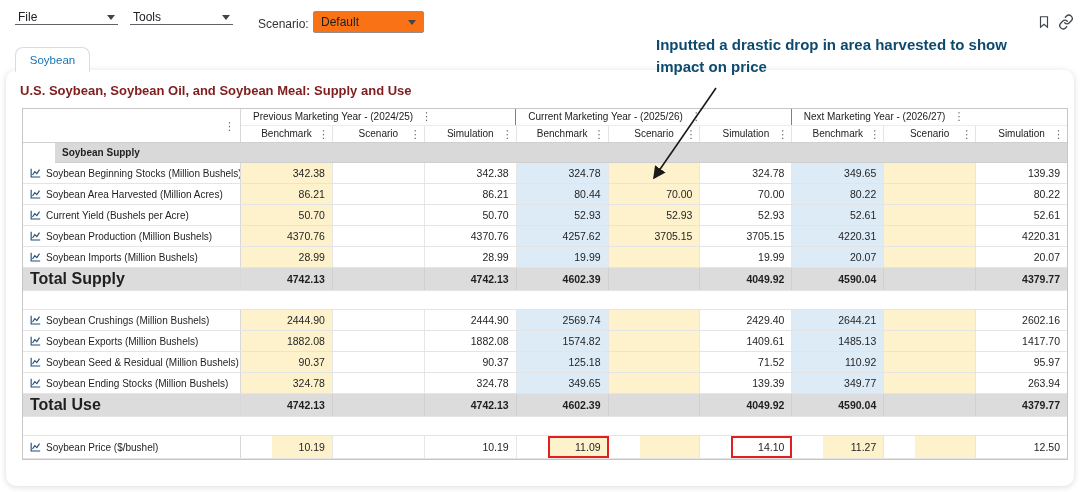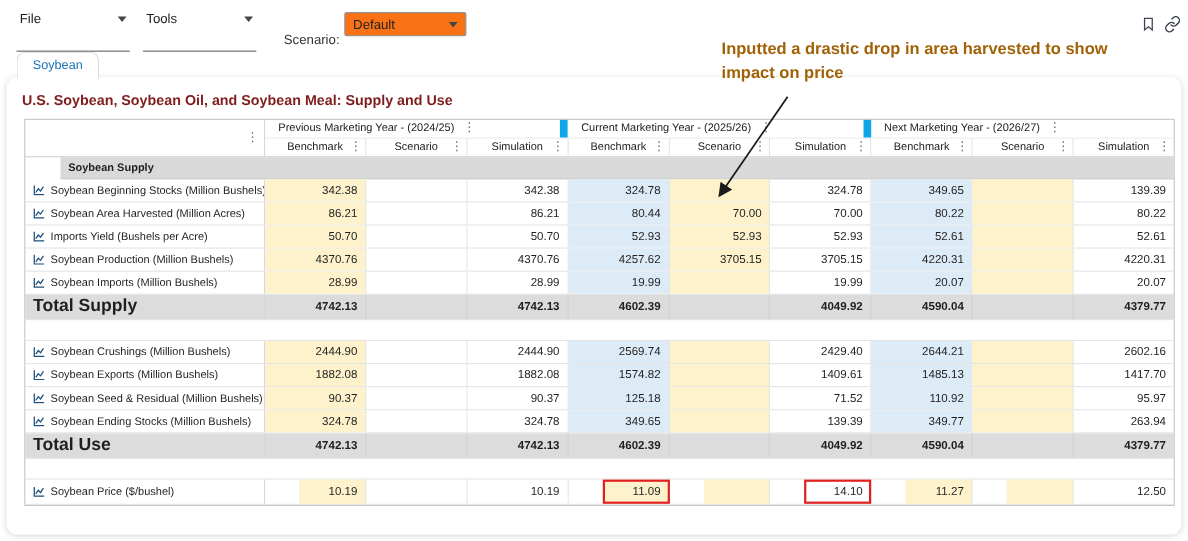--- a/index.html
+++ b/index.html
@@ -4,26 +4,26 @@
 <style>
   * { margin:0; padding:0; box-sizing:border-box; }
   body {
     width:1080px; height:492px; position:relative; overflow:hidden;
     background:#ffffff; font-family:"Liberation Sans", sans-serif; color:#1f1f1f;
   }
 
   
   .sel-underline {
     position:absolute; display:flex; justify-content:space-between; align-items:center;
-    border-bottom:1px solid #5f6368; padding:0 3px 22px 3px; font-size:12px; color:#202124; cursor:pointer;
+    border-bottom:1px solid #5f6368; padding:0 3px 0 3px; font-size:12px; color:#202124; cursor:pointer;
   }
   .file  { left:15px;  top:10px; width:103px; }
   .tools { left:130px; top:10px; width:103px; }
   .caret { width:0; height:0; border-left:4px solid transparent; border-right:4px solid transparent; border-top:5px solid #444; }
-  .scenario-label { position:absolute; left:258px; top:29px; font-size:12px; color:#333; }
+  .scenario-label { position:absolute; left:258px; top:17px; font-size:12px; color:#333; }
   .sel-box {
     position:absolute; left:313px; top:11px; width:111px; height:22px;
     border:1px solid #919191; border-radius:2px; background:#f97316;
     display:flex; align-items:center; justify-content:space-between; padding:0 7px; font-size:12px; cursor:pointer;
   }
   .top-icons { position:absolute; right:6px; top:14px; display:flex; gap:7px; align-items:center; }
   .top-icons span { cursor:pointer; display:flex; }
 
   
   .card {
@@ -33,38 +33,38 @@
   .tab {
     position:absolute; left:15px; top:47px; width:75px; height:25px; z-index:3;
     background:#fff; border:1px solid #d9dce0; border-bottom:none; border-radius:8px 8px 0 0;
     color:#1a73b5; font-size:11.5px; display:flex; align-items:center; justify-content:center; cursor:pointer;
   }
   .title { position:absolute; left:20px; top:83px; z-index:2; font-size:13px; font-weight:bold; color:#7f1d1d; }
 
   
   .annotation {
     position:absolute; left:656px; top:34px; width:372px; z-index:7;
-    font-size:15px; font-weight:bold; color:#a16207; line-height:1.45;
+    font-size:15px; font-weight:bold; color:#0c4a6e; line-height:1.45;
   }
   .arrow-svg { position:absolute; left:620px; top:84px; z-index:7; pointer-events:none; }
 
   
   .tbl {
     position:absolute; left:22px; top:108px; width:1046px; z-index:2;
     background:#fff; border:1px solid #c6c6c6; font-size:10.5px;
   }
   .thead { display:flex; border-bottom:1px solid #d0d0d0; height:34px; }
   .corner { width:218px; border-right:1px solid #d8d8d8; position:relative; }
   .corner .kebab { position:absolute; right:3px; top:50%; transform:translateY(-50%); }
   .head-right { flex:1; display:flex; flex-direction:column; }
   .hrow { display:flex; height:17px; }
   .groups { border-bottom:1px solid #ececec; }
   .gcell {
     width:33.3333%; display:flex; align-items:center; padding-left:12px;
-    font-size:10px; color:#222; border-right:7px solid #0ea5e9; position:relative;
+    font-size:10px; color:#222; border-right:1px solid #0ea5e9; position:relative;
   }
   .gcell:last-child { border-right:none; }
   .glabel { margin-right:6px; white-space:nowrap; }
   .scell {
     flex:1; position:relative; display:flex; align-items:center; justify-content:center;
     font-size:10px; color:#222; border-right:1px solid #e4e4e4;
   }
   .scell:last-child { border-right:none; }
   .kebab { color:#5f6368; font-size:11px; line-height:1; padding:0 2px; cursor:pointer; }
   .kebab.abs { position:absolute; right:1px; top:50%; transform:translateY(-50%); }
@@ -244,21 +244,21 @@
         <div class="vcell bg-w">80.22</div>
       </div>
       <div class="row row-data">
         <div class="lblcell">
           <span class="cicon">
             <svg width="11" height="10" viewBox="0 0 16 15">
               <path d="M1.5 1v12.5H15" fill="none" stroke="#1f4e79" stroke-width="1.7"></path>
               <path d="M3.5 10.5 7 5.5l3 3 4-6" fill="none" stroke="#1f4e79" stroke-width="1.7"></path>
             </svg>
           </span>
-          <span>Imports Yield (Bushels per Acre)</span>
+          <span>Current Yield (Bushels per Acre)</span>
         </div>
         <div class="vcell bg-y">50.70</div>
         <div class="vcell bg-w"></div>
         <div class="vcell bg-w">50.70</div>
         <div class="vcell bg-b">52.93</div>
         <div class="vcell bg-y">52.93</div>
         <div class="vcell bg-w">52.93</div>
         <div class="vcell bg-b">52.61</div>
         <div class="vcell bg-y"></div>
         <div class="vcell bg-w">52.61</div>

